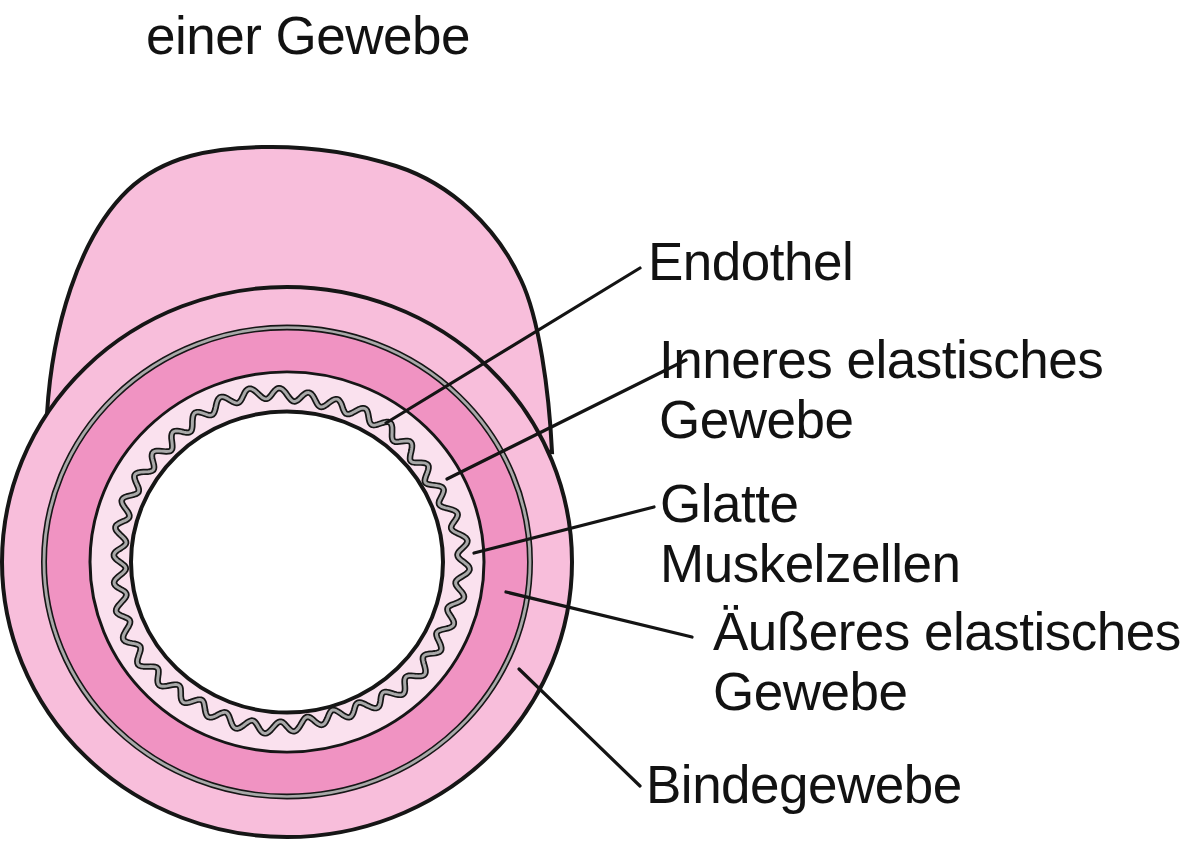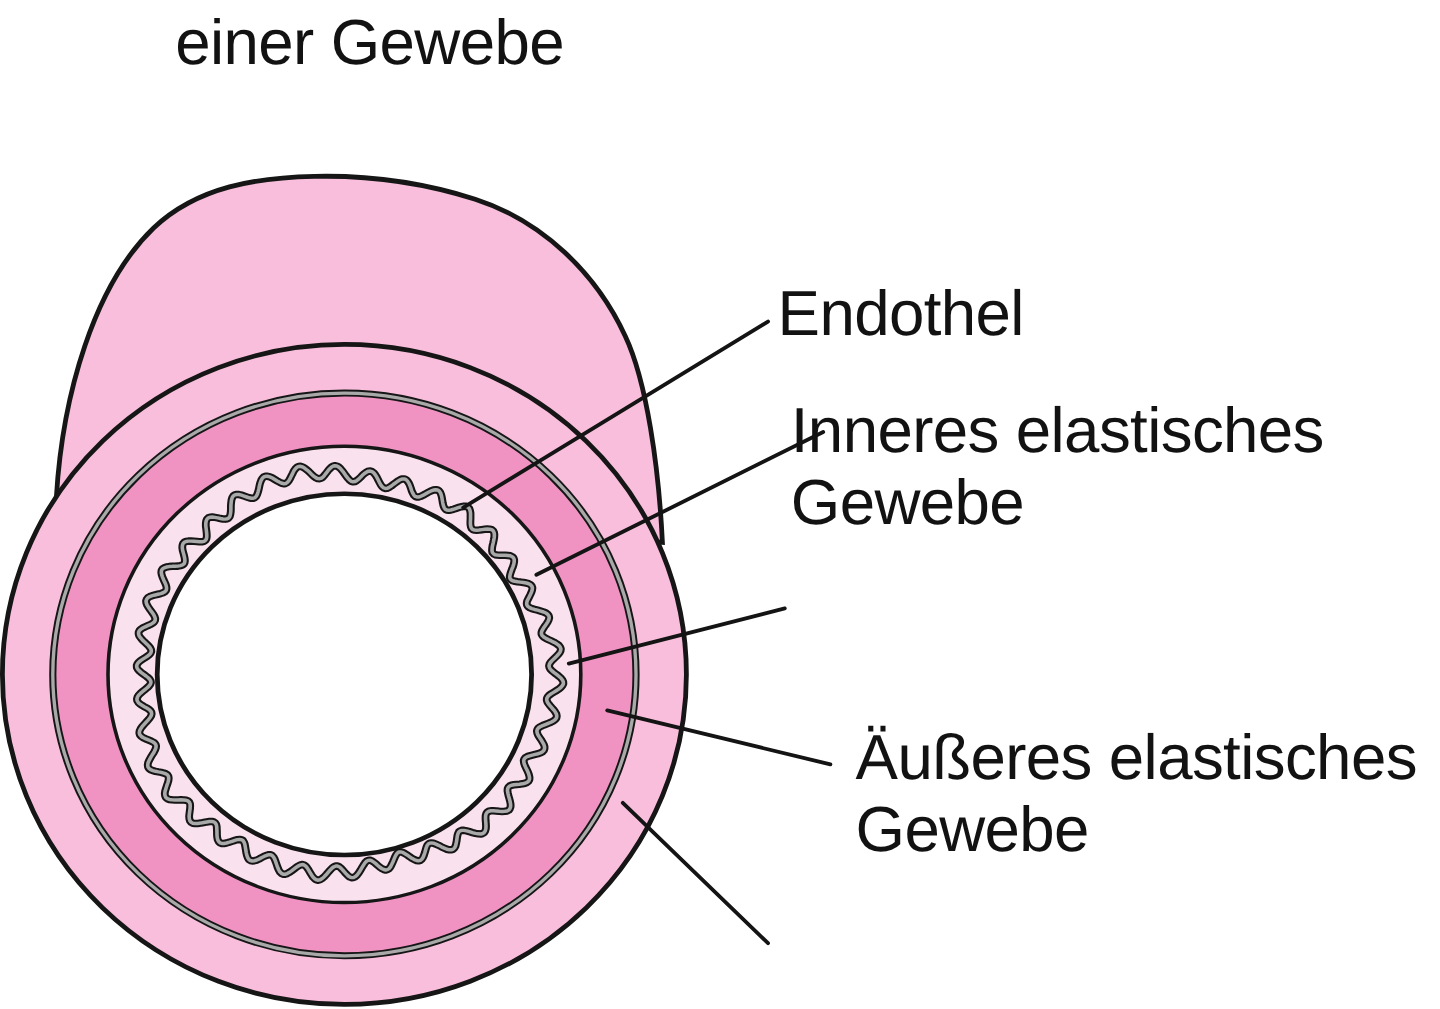--- a/index.html
+++ b/index.html
@@ -68,19 +68,26 @@
 
   <div class="lbl lbl-endothel">
     <span>Endothel</span>
   </div>
 
   <div class="lbl lbl-inneres">
     <span>Inneres elastisches</span>
     <span>Gewebe</span>
   </div>
 
+  <div class="lbl lbl-glatte">
+    <span>Glatte</span>
+    <span>Muskelzellen</span>
+  </div>
 
   <div class="lbl lbl-aeusseres">
     <span>Äußeres elastisches</span>
     <span>Gewebe</span>
   </div>
 
+  <div class="lbl lbl-bindegewebe">
+    <span>Bindegewebe</span>
+  </div>
 </div>
 
 </body></html>

